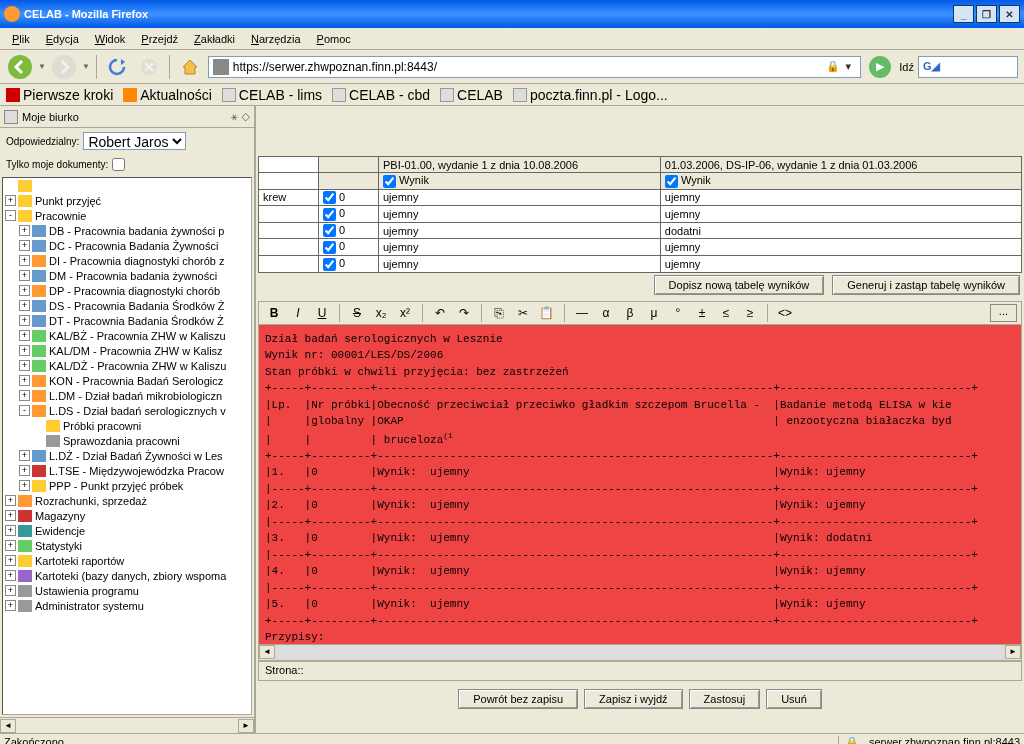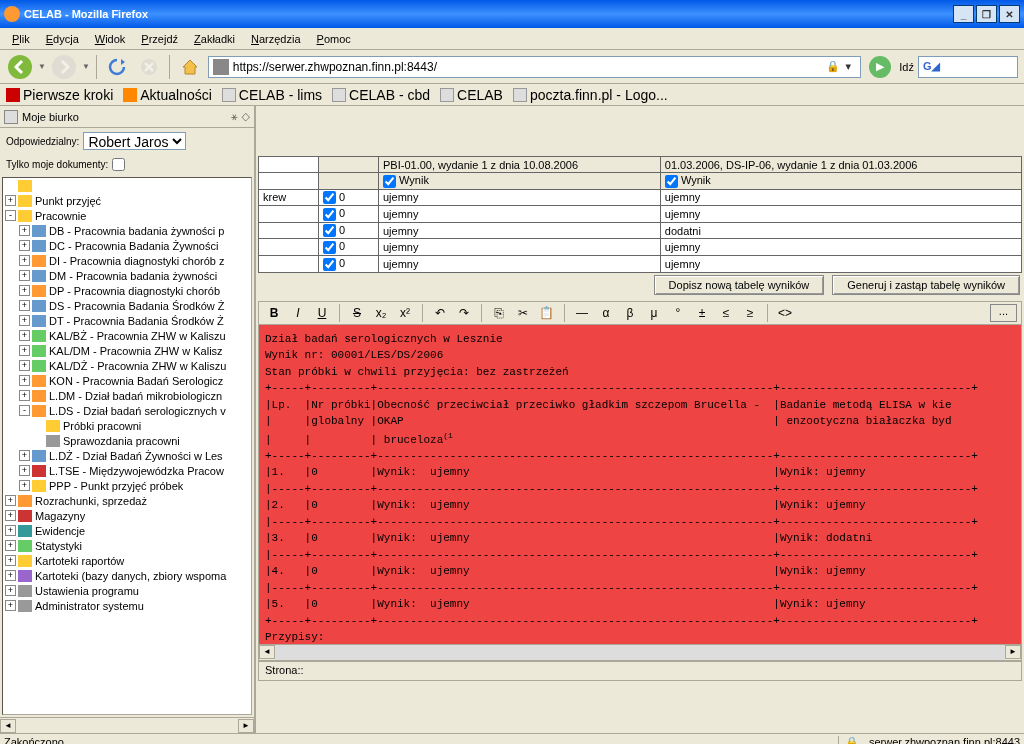--- a/index.html
+++ b/index.html
@@ -476,20 +476,26 @@
 2. PBI-02.00, wydanie 1 z dnia 10.08.2006, DS-IP-05, wydanie 1 z dnia 01.03.2006, DS-IP-06, wydanie 1 z</span></div>
 
     <div class="editor-scroll">
       <div class="scroll-arrow">◄</div>
       <div class="scroll-track" style="flex:1;background:#ddd"></div>
       <div class="scroll-arrow">►</div>
     </div>
 
     <div class="strona">Strona::</div>
 
+    <div class="bottom-btns">
+      <button class="btn">Powrót bez zapisu</button>
+      <button class="btn">Zapisz i wyjdź</button>
+      <button class="btn">Zastosuj</button>
+      <button class="btn">Usuń</button>
+    </div>
   </div>
 </div>
 
 <div class="statusbar">
   <span>Zakończono</span>
   <div class="status-right">
     <span class="status-seg" style="color:#d4a017">🔒</span>
     <span>serwer.zhwpoznan.finn.pl:8443</span>
   </div>
 </div>

